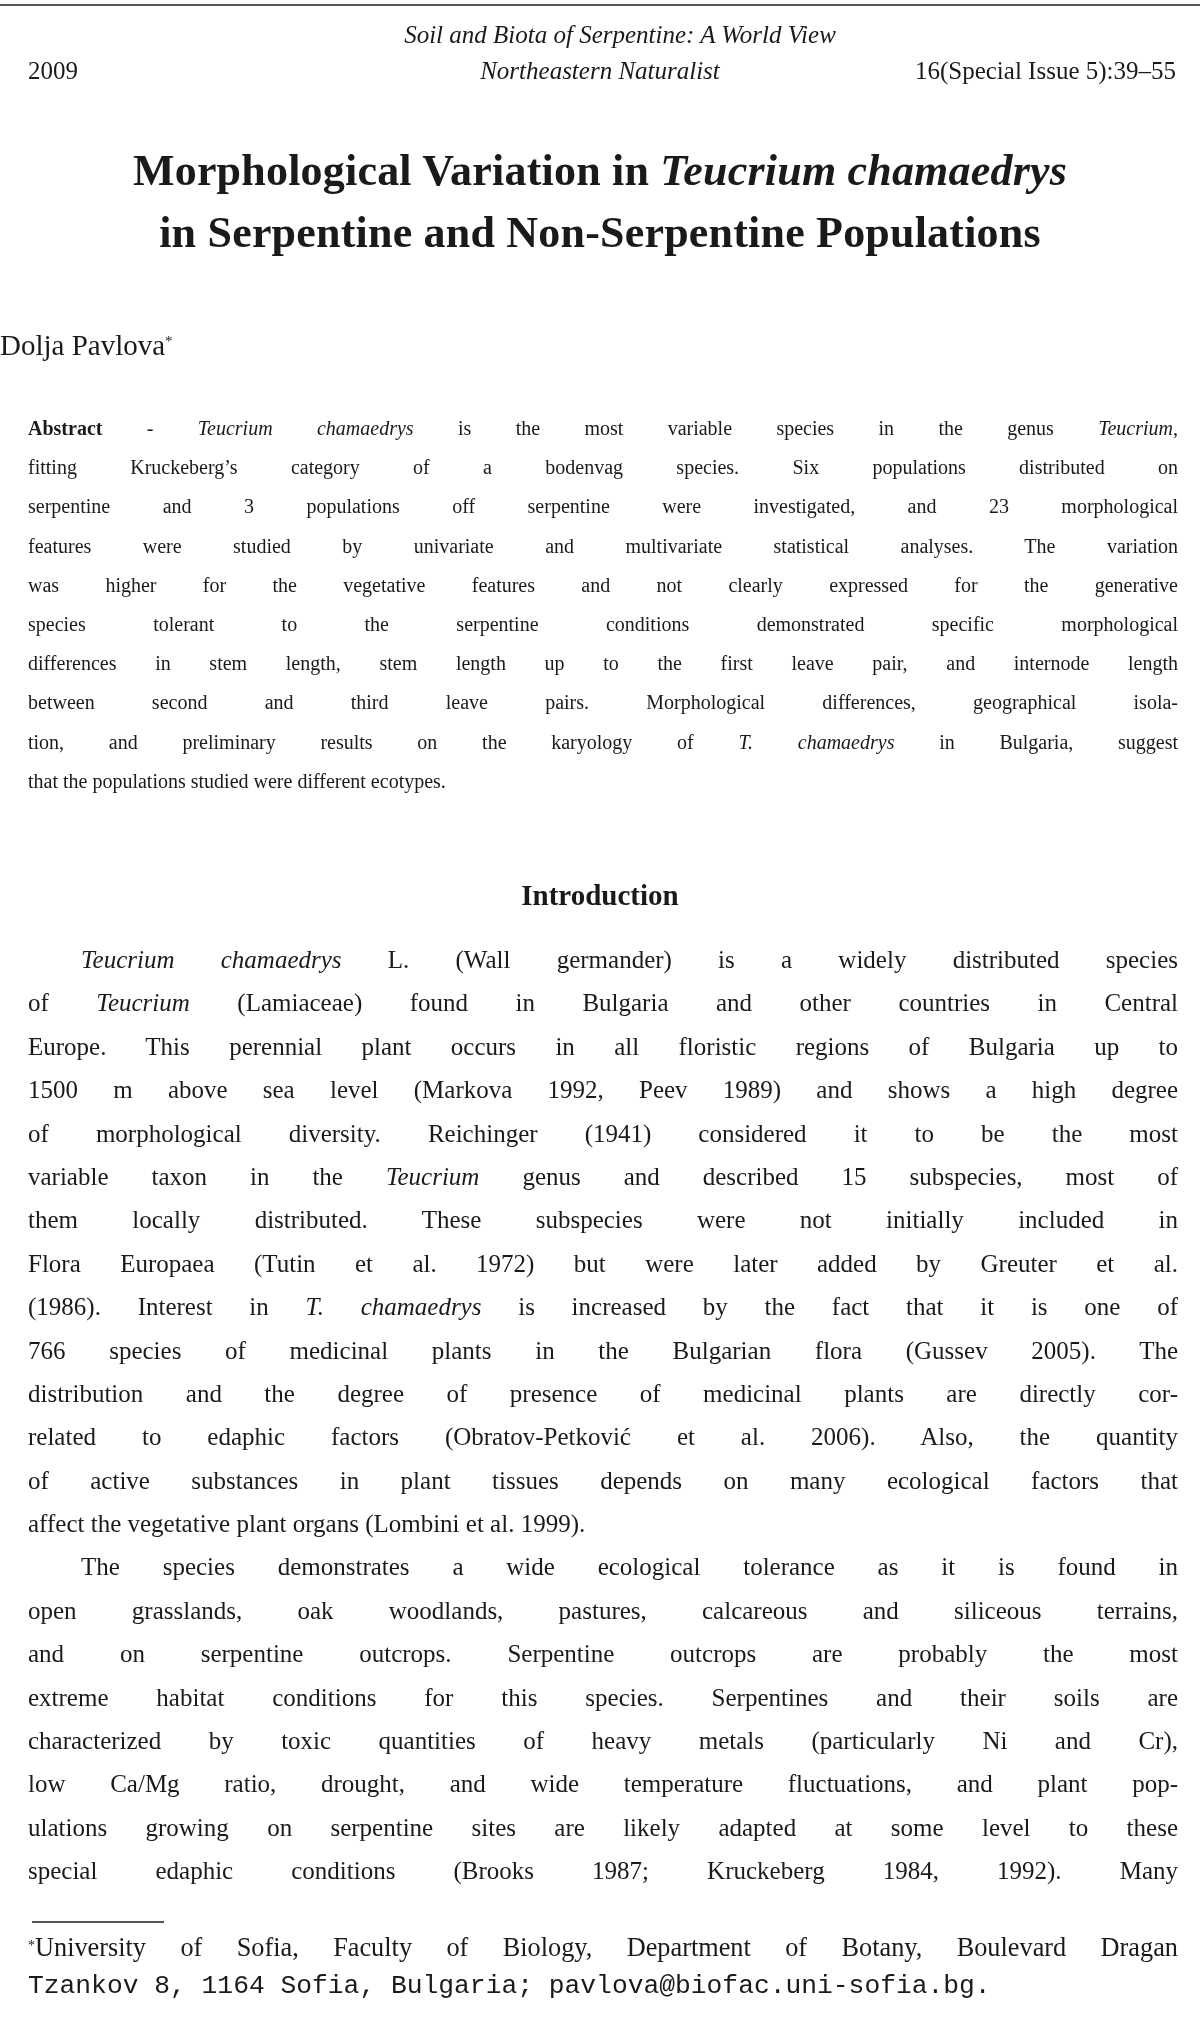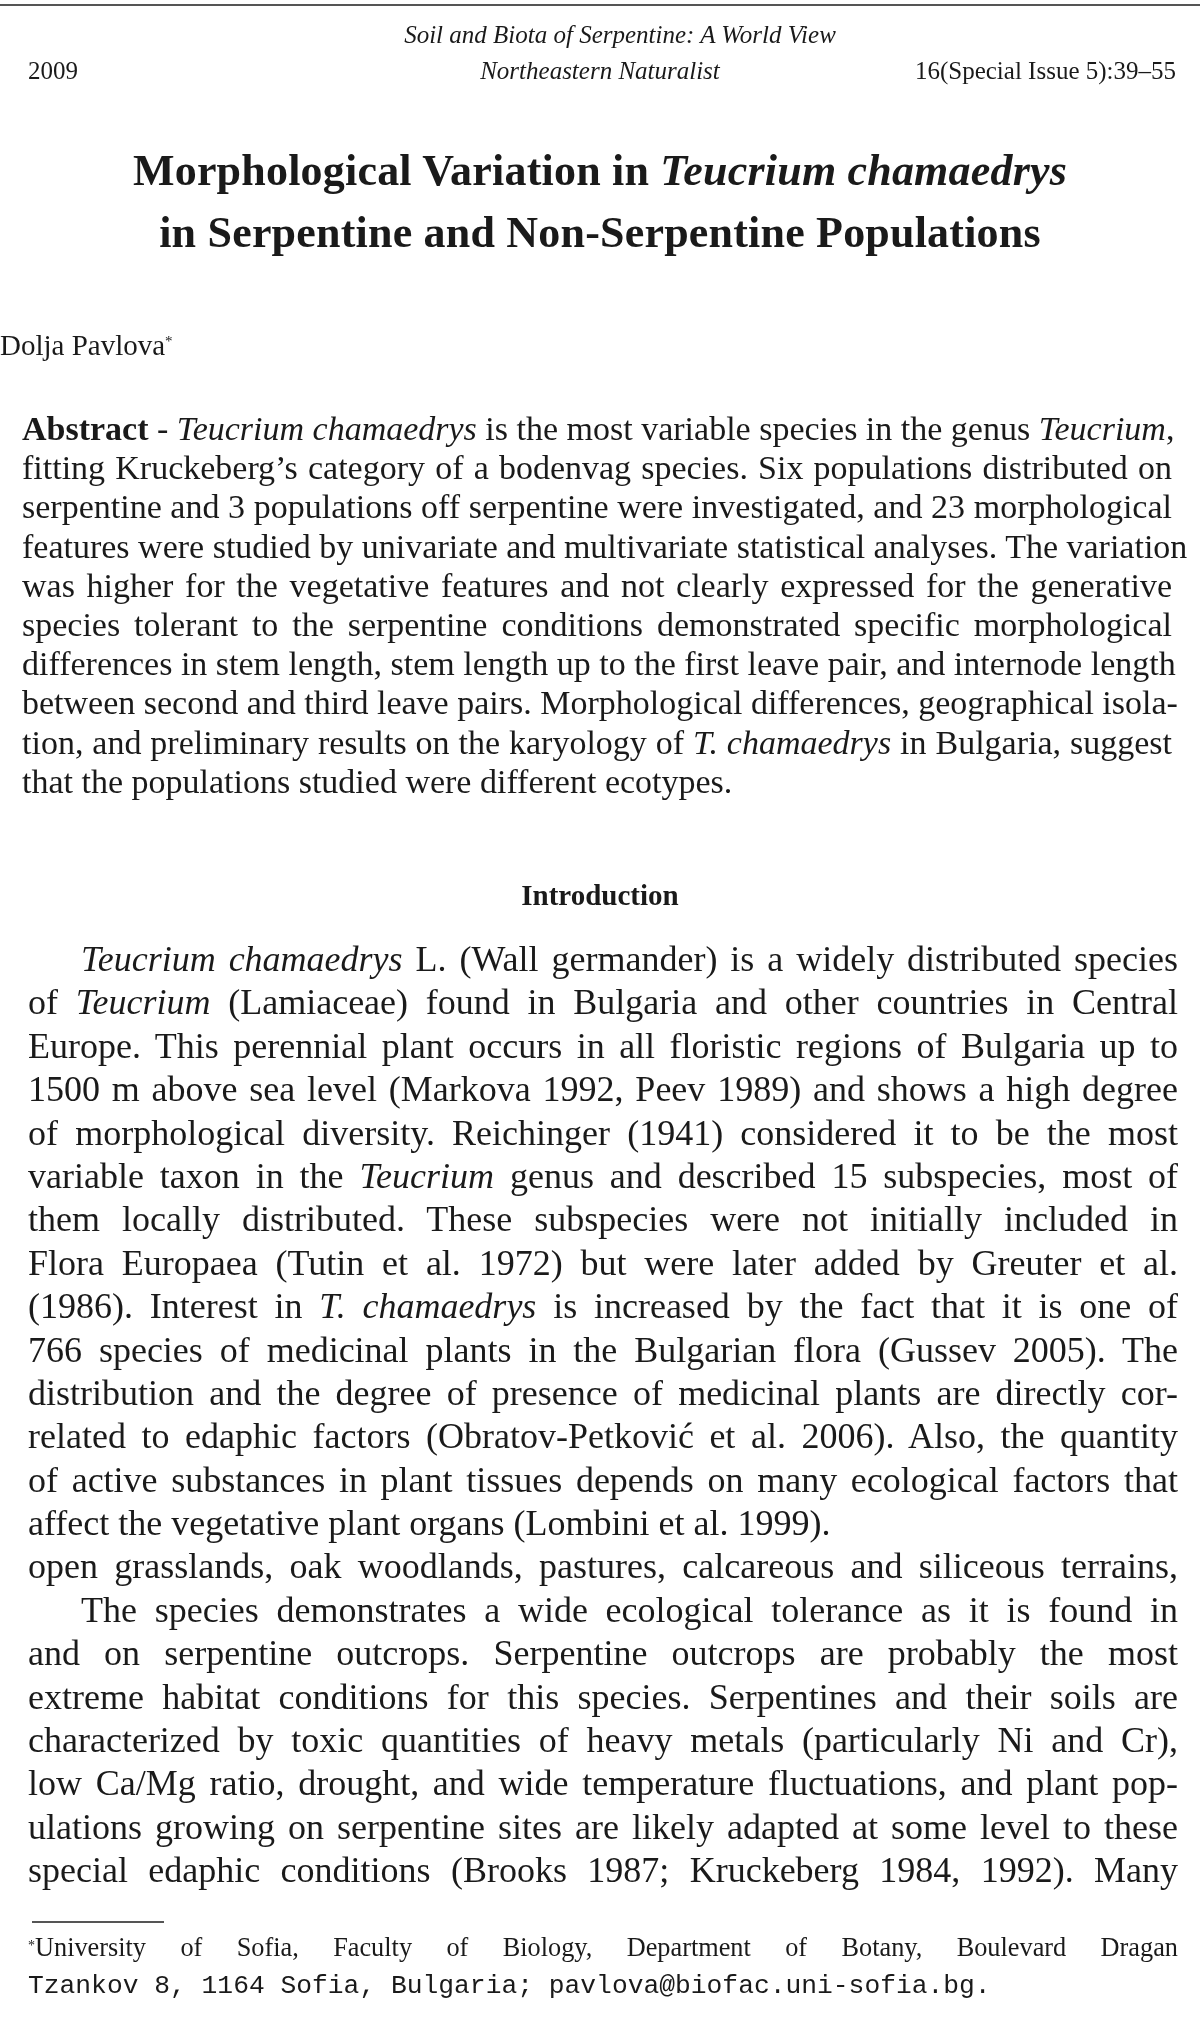--- a/index.html
+++ b/index.html
@@ -14,30 +14,30 @@
   .hdr-journal { top: 56px; left: 0; width: 1200px; text-align: center; font-style: italic; box-sizing: border-box; }
   .hdr-issue { top: 56px; right: 24px; }
 
   .title { position: absolute; left: 0; top: 140px; width: 1200px; text-align: center;
     font-weight: bold; font-size: 44px; line-height: 62px; letter-spacing: 0.2px; }
   .title i { font-style: italic; }
 
   .author { position: absolute; left: 0; top: 327px; width: 1200px; font-size: 29px; line-height: 36px; }
   .author sup { font-size: 15px; vertical-align: top; position: relative; top: -4px; }
 
-  .abstract { position: absolute; left: 22px; top: 409px; width: 1150px;
-    font-size: 34px; line-height: 39.2px; text-align: justify; }
+  .abstract { position: absolute; left: 28px; top: 409px; width: 1150px;
+    font-size: 20px; line-height: 39.2px; text-align: justify; }
   .abstract .line { display: block; text-align: justify; text-align-last: justify; white-space: nowrap; height: 39.2px; }
   .abstract .line.last { text-align-last: left; }
   .abstract b { font-weight: bold; }
 
   .section-heading { position: absolute; left: 0; top: 877px; width: 1200px; text-align: center;
     font-weight: bold; font-size: 29px; line-height: 36px; }
 
-  .intro { position: absolute; left: 28px; top: 938px; width: 1150px; font-size: 36px; line-height: 43.4px; }
+  .intro { position: absolute; left: 28px; top: 938px; width: 1150px; font-size: 25px; line-height: 43.4px; }
   .intro .line { display: block; text-align: justify; text-align-last: justify; white-space: nowrap; height: 43.4px; }
   .intro .line.indent { padding-left: 53px; }
   .intro .line.last { text-align-last: left; }
 
   .fn-rule { position: absolute; left: 32px; top: 1921px; width: 132px; height: 1.5px; background: #555; }
   .footnote { position: absolute; left: 28px; top: 1928px; width: 1150px; font-size: 26.3px; line-height: 39px; }
   .footnote .line { display: block; text-align: justify; text-align-last: justify; white-space: nowrap; height: 39px; }
   .footnote .line.last { text-align-last: left; font-family: Liberation Mono, monospace; }
   .footnote sup { font-size: 14px; vertical-align: top; position: relative; top: -2px; }
   i { font-style: italic; }
@@ -84,22 +84,22 @@
     <span class="line"><span>of morphological diversity. Reichinger (1941) considered it to be the most</span></span>
     <span class="line"><span>variable taxon in the </span><i>Teucrium</i><span> genus and described 15 subspecies, most of</span></span>
     <span class="line"><span>them locally distributed. These subspecies were not initially included in</span></span>
     <span class="line"><span>Flora Europaea (Tutin et al. 1972) but were later added by Greuter et al.</span></span>
     <span class="line"><span>(1986). Interest in </span><i>T. chamaedrys</i><span> is increased by the fact that it is one of</span></span>
     <span class="line"><span>766 species of medicinal plants in the Bulgarian flora (Gussev 2005). The</span></span>
     <span class="line"><span>distribution and the degree of presence of medicinal plants are directly cor-</span></span>
     <span class="line"><span>related to edaphic factors (Obratov-Petković et al. 2006). Also, the quantity</span></span>
     <span class="line"><span>of active substances in plant tissues depends on many ecological factors that</span></span>
     <span class="line last"><span>affect the vegetative plant organs (Lombini et al. 1999).</span></span>
+    <span class="line indent"><span>The species demonstrates a wide ecological tolerance as it is found in</span></span>
     <span class="line"><span>open grasslands, oak woodlands, pastures, calcareous and siliceous terrains,</span></span>
-    <span class="line indent"><span>The species demonstrates a wide ecological tolerance as it is found in</span></span>
     <span class="line"><span>and on serpentine outcrops. Serpentine outcrops are probably the most</span></span>
     <span class="line"><span>extreme habitat conditions for this species. Serpentines and their soils are</span></span>
     <span class="line"><span>characterized by toxic quantities of heavy metals (particularly Ni and Cr),</span></span>
     <span class="line"><span>low Ca/Mg ratio, drought, and wide temperature fluctuations, and plant pop-</span></span>
     <span class="line"><span>ulations growing on serpentine sites are likely adapted at some level to these</span></span>
     <span class="line"><span>special edaphic conditions (Brooks 1987; Kruckeberg 1984, 1992). Many</span></span>
   </div>
 
 <div class="fn-rule"></div>
 <div class="footnote">

